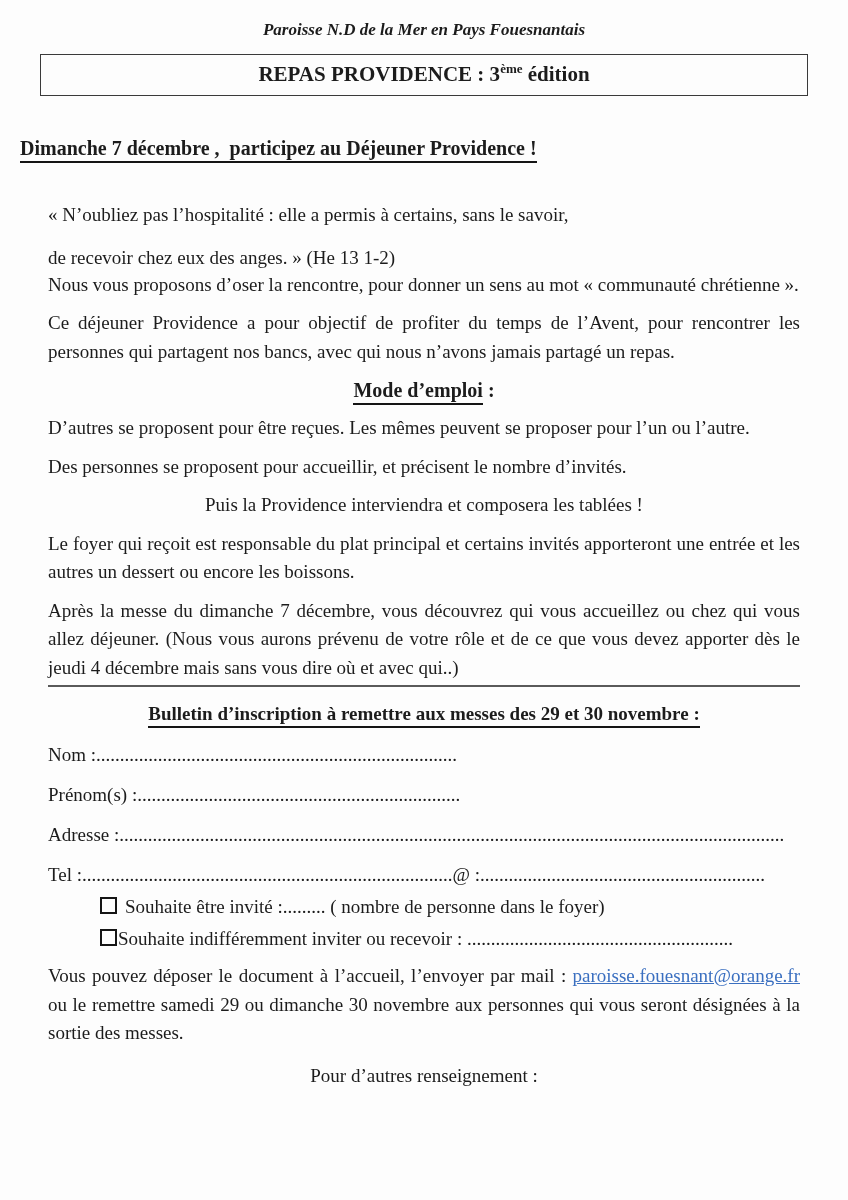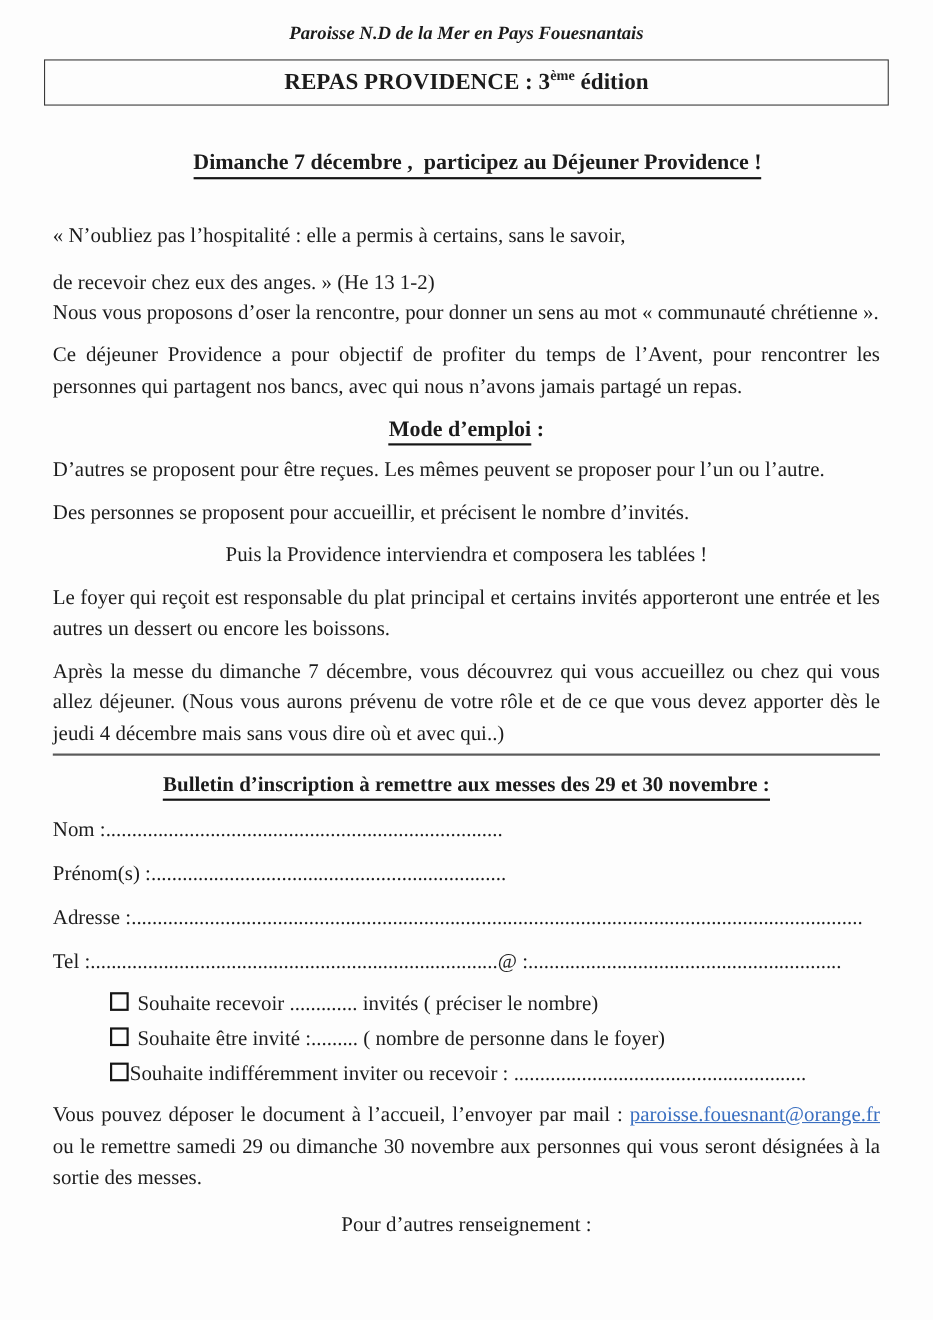--- a/index.html
+++ b/index.html
@@ -30,21 +30,21 @@
     border:1.5px solid #3a3a3a;
     text-align:center;
     font-size:21px;
     font-weight:bold;
     padding:6px 0 7px 0;
     line-height:1.2;
   }
   .title-box sup{font-size:13px;}
   .headline{
     margin-top:13px;
-    text-align:center;
+    text-align:left;
     font-size:20px;
     font-weight:bold;
     line-height:1.3;
     white-space:pre-wrap;
   }
   .u2{border-bottom:2px solid #151515;padding-bottom:2px;}
   .quote{
     margin:16px 48px 0 48px;
     font-size:19px;
     line-height:1.3;
@@ -159,23 +159,20 @@
   </div>
 
   <div class="field-line">
     <span>Adresse :</span><span>............................................................................................................................................</span>
   </div>
 
   <div class="field-line">
     <span>Tel :</span><span>..............................................................................</span><span>@ :</span><span>............................................................</span>
   </div>
 
-  <div class="checkbox-row firstrow">
-    <span class="checkbox"></span><span>Souhaite recevoir ............. invités ( préciser le nombre)</span>
-  </div>
 
   <div class="checkbox-row">
     <span class="checkbox"></span><span>Souhaite être invité :......... ( nombre de personne dans le foyer)</span>
   </div>
 
   <div class="checkbox-row">
     <span class="checkbox no-gap"></span><span>Souhaite indifféremment inviter ou recevoir : </span><span>........................................................</span>
   </div>
 
   <p class="body"><span>Vous pouvez déposer le document à l’accueil, l’envoyer par mail : </span><a class="mail-link">paroisse.fouesnant@orange.fr</a><span> ou le remettre samedi 29 ou dimanche 30 novembre aux personnes qui vous seront désignées à la sortie des messes.</span></p>

